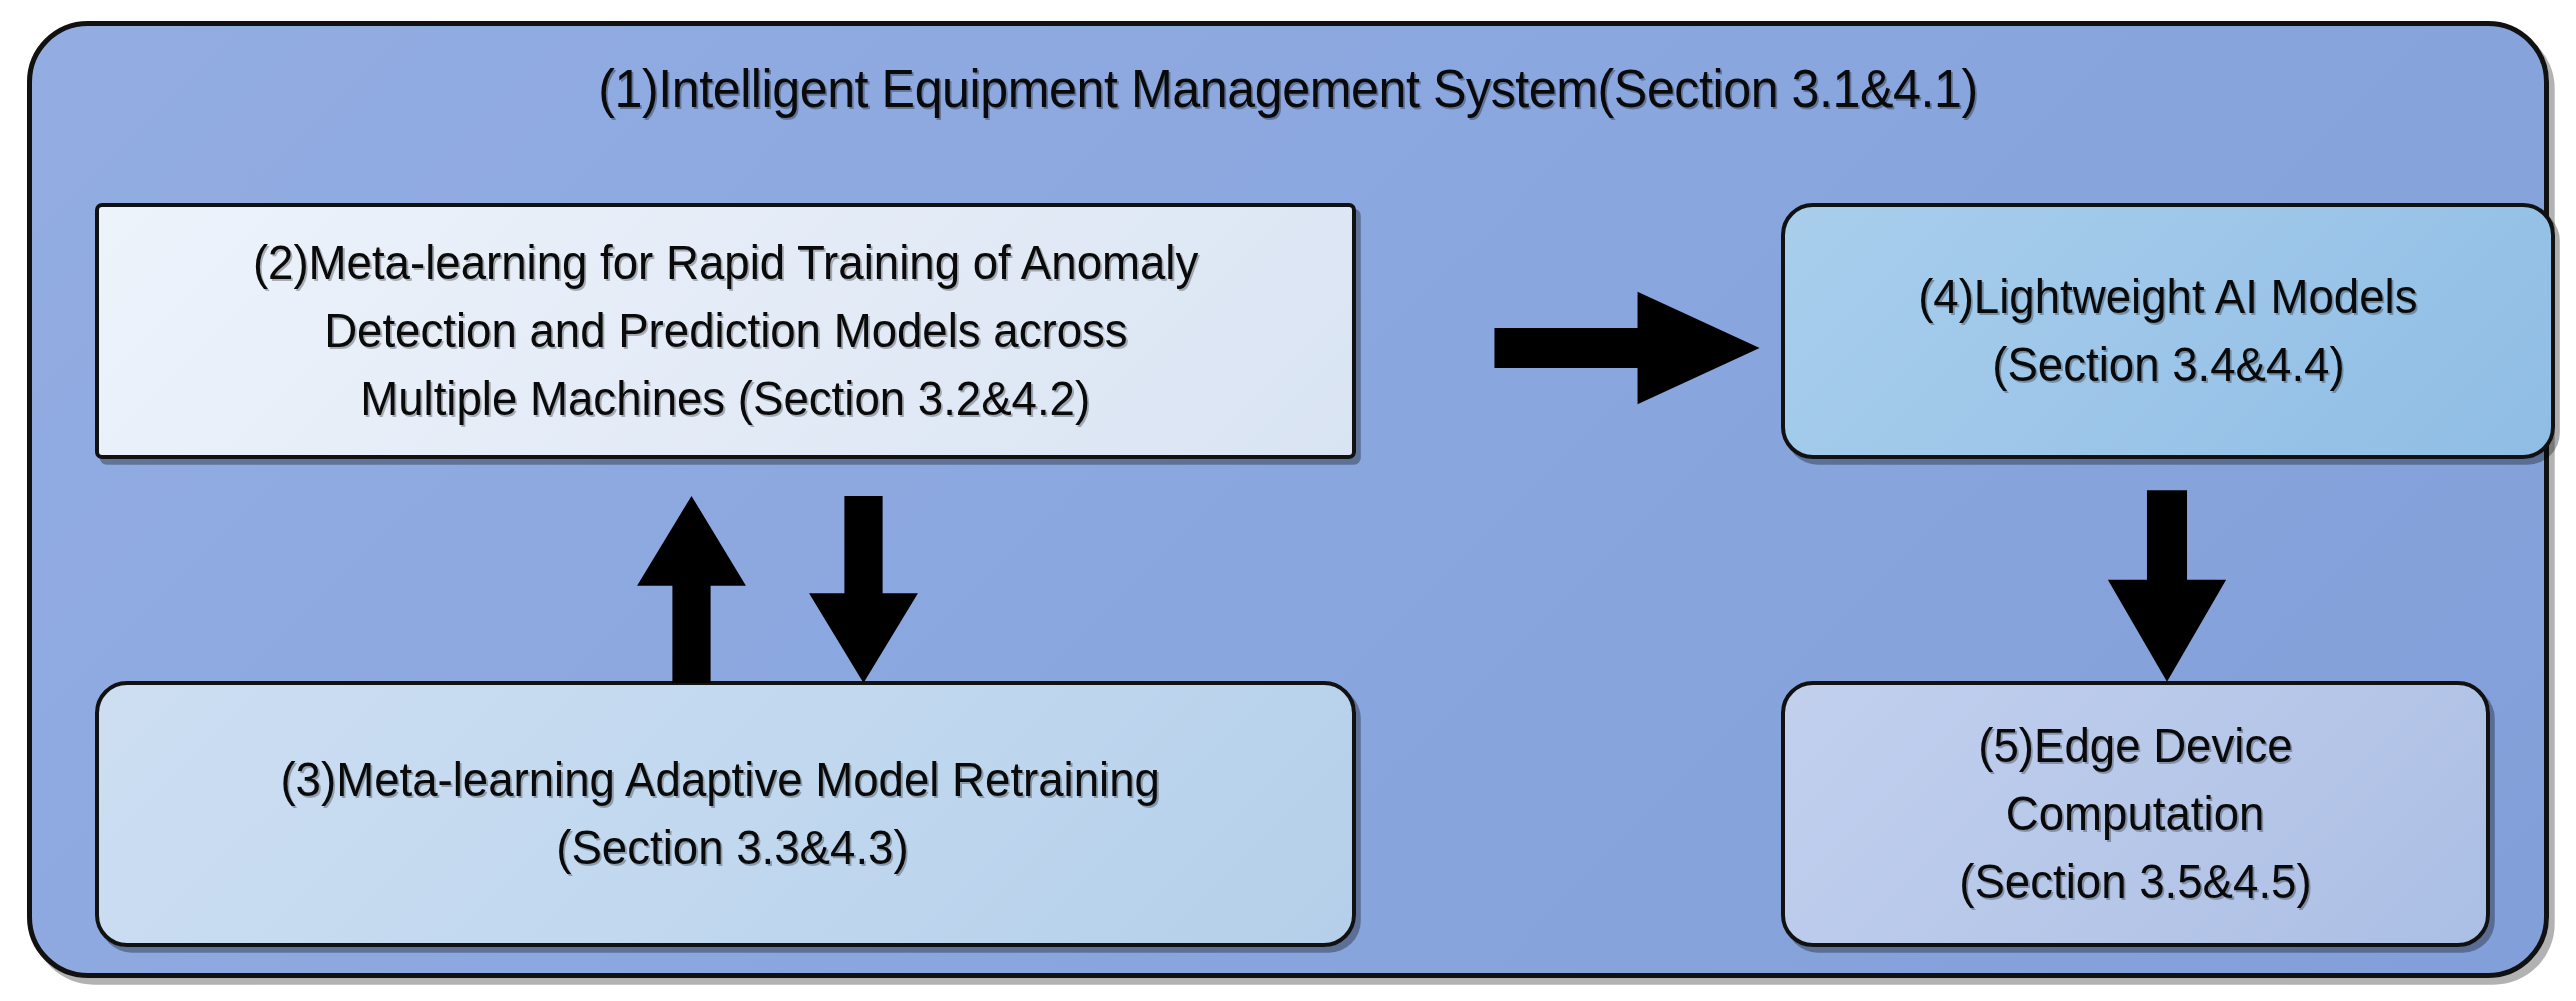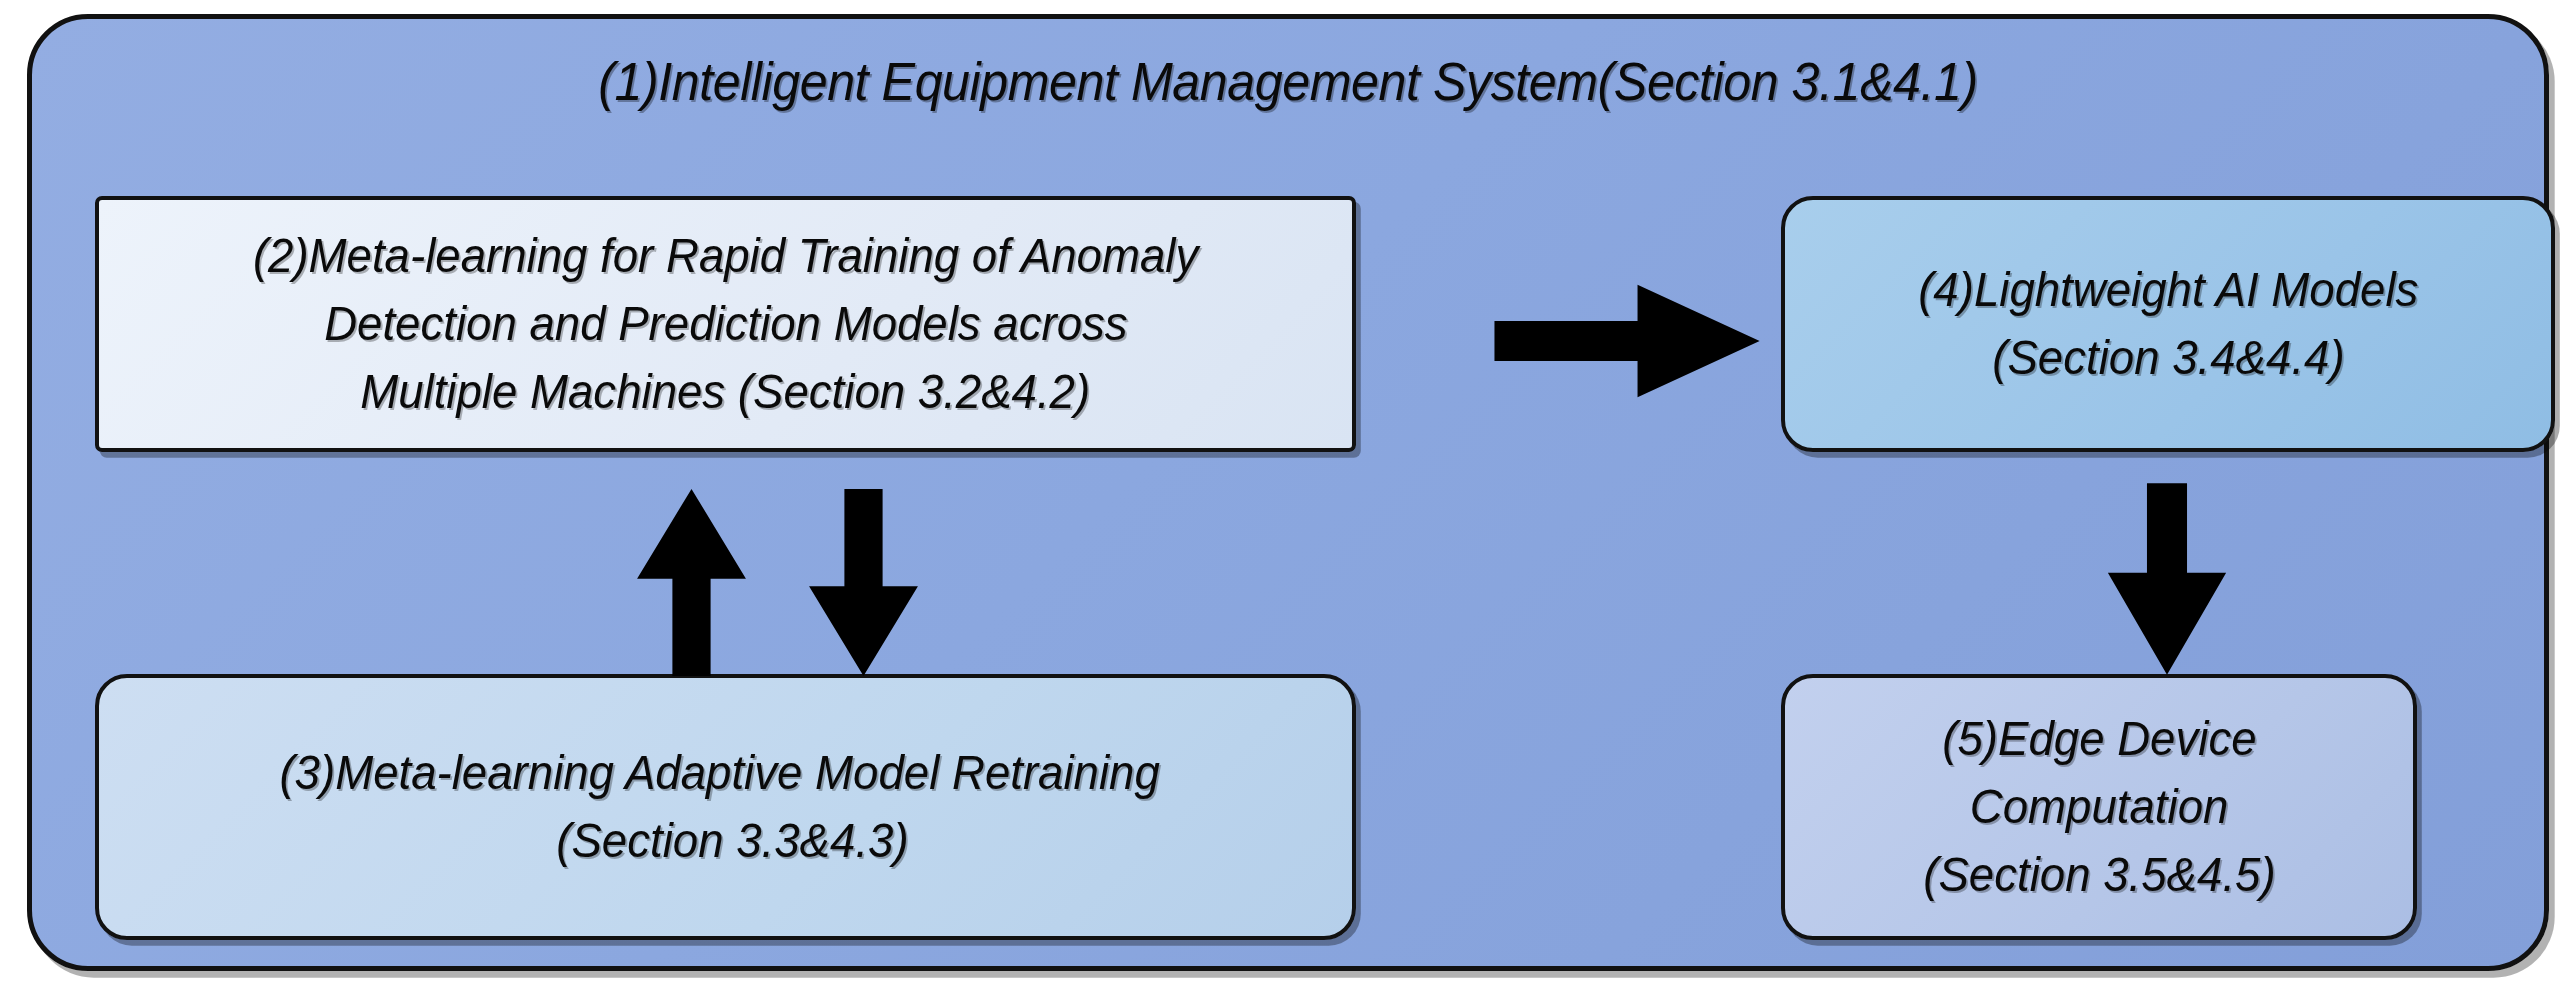--- a/index.html
+++ b/index.html
@@ -18,29 +18,28 @@
     position: relative;
     width: 2576px;
     height: 1001px;
     background: #ffffff;
   }
 
   
   .system-container {
     position: absolute;
     left: 27px;
-    top: 14px;
+    top: 21px;
     width: 2522px;
     height: 957px;
     box-sizing: border-box;
     border: 5.7px solid #111111;
     border-radius: 61px;
     background: linear-gradient(135deg, #93ADE2 0%, #8BA7DF 45%, #839FD9 100%);
     box-shadow: 5.7px 6.7px 0 rgba(0,0,0,0.30);
-    font-style: italic;
   }
 
   .system-title {
     position: absolute;
     left: 0;
     top: 34px;
     width: 100%;
     text-align: center;
     font-size: 54px;
     line-height: 1.05;
@@ -105,21 +104,21 @@
     top: 177px;
     width: 774px;
     height: 256px;
     background: linear-gradient(135deg, #A8CEEC 0%, #9AC4E8 60%, #8FBDE4 100%);
   }
 
   
   #node-edge-computation {
     left: 1749px;
     top: 655px;
-    width: 636px;
+    width: 709px;
     height: 266px;
     background: linear-gradient(135deg, #C2D0EE 0%, #B5C6E8 60%, #ABBEE4 100%);
   }
 
   
   .arrow {
     position: absolute;
   }
   .arrow svg { display: block; }
 

